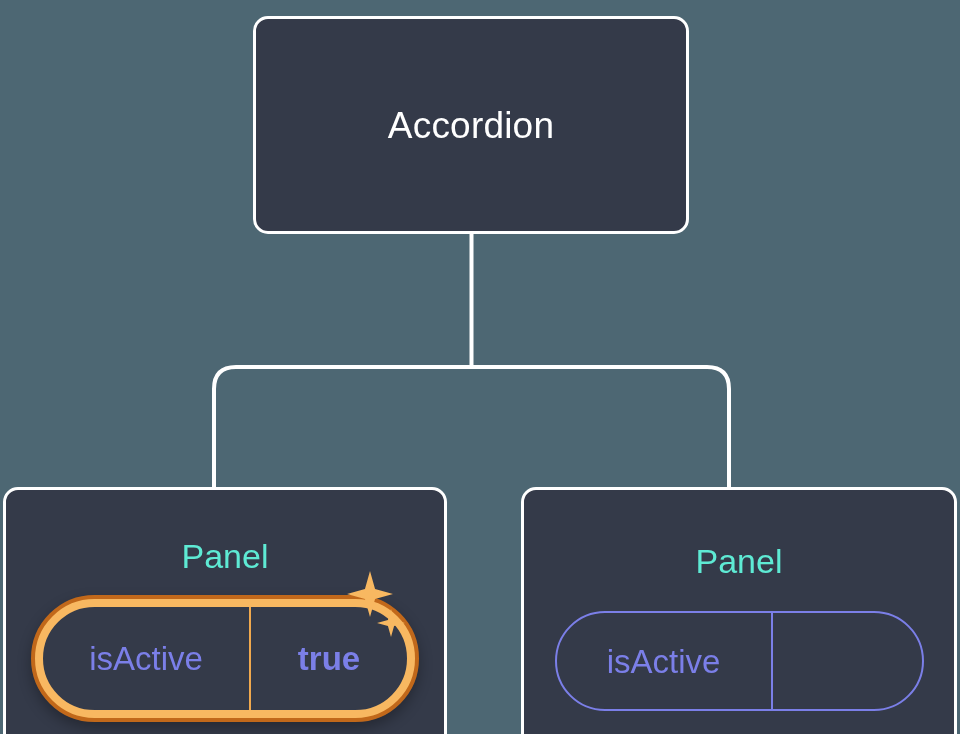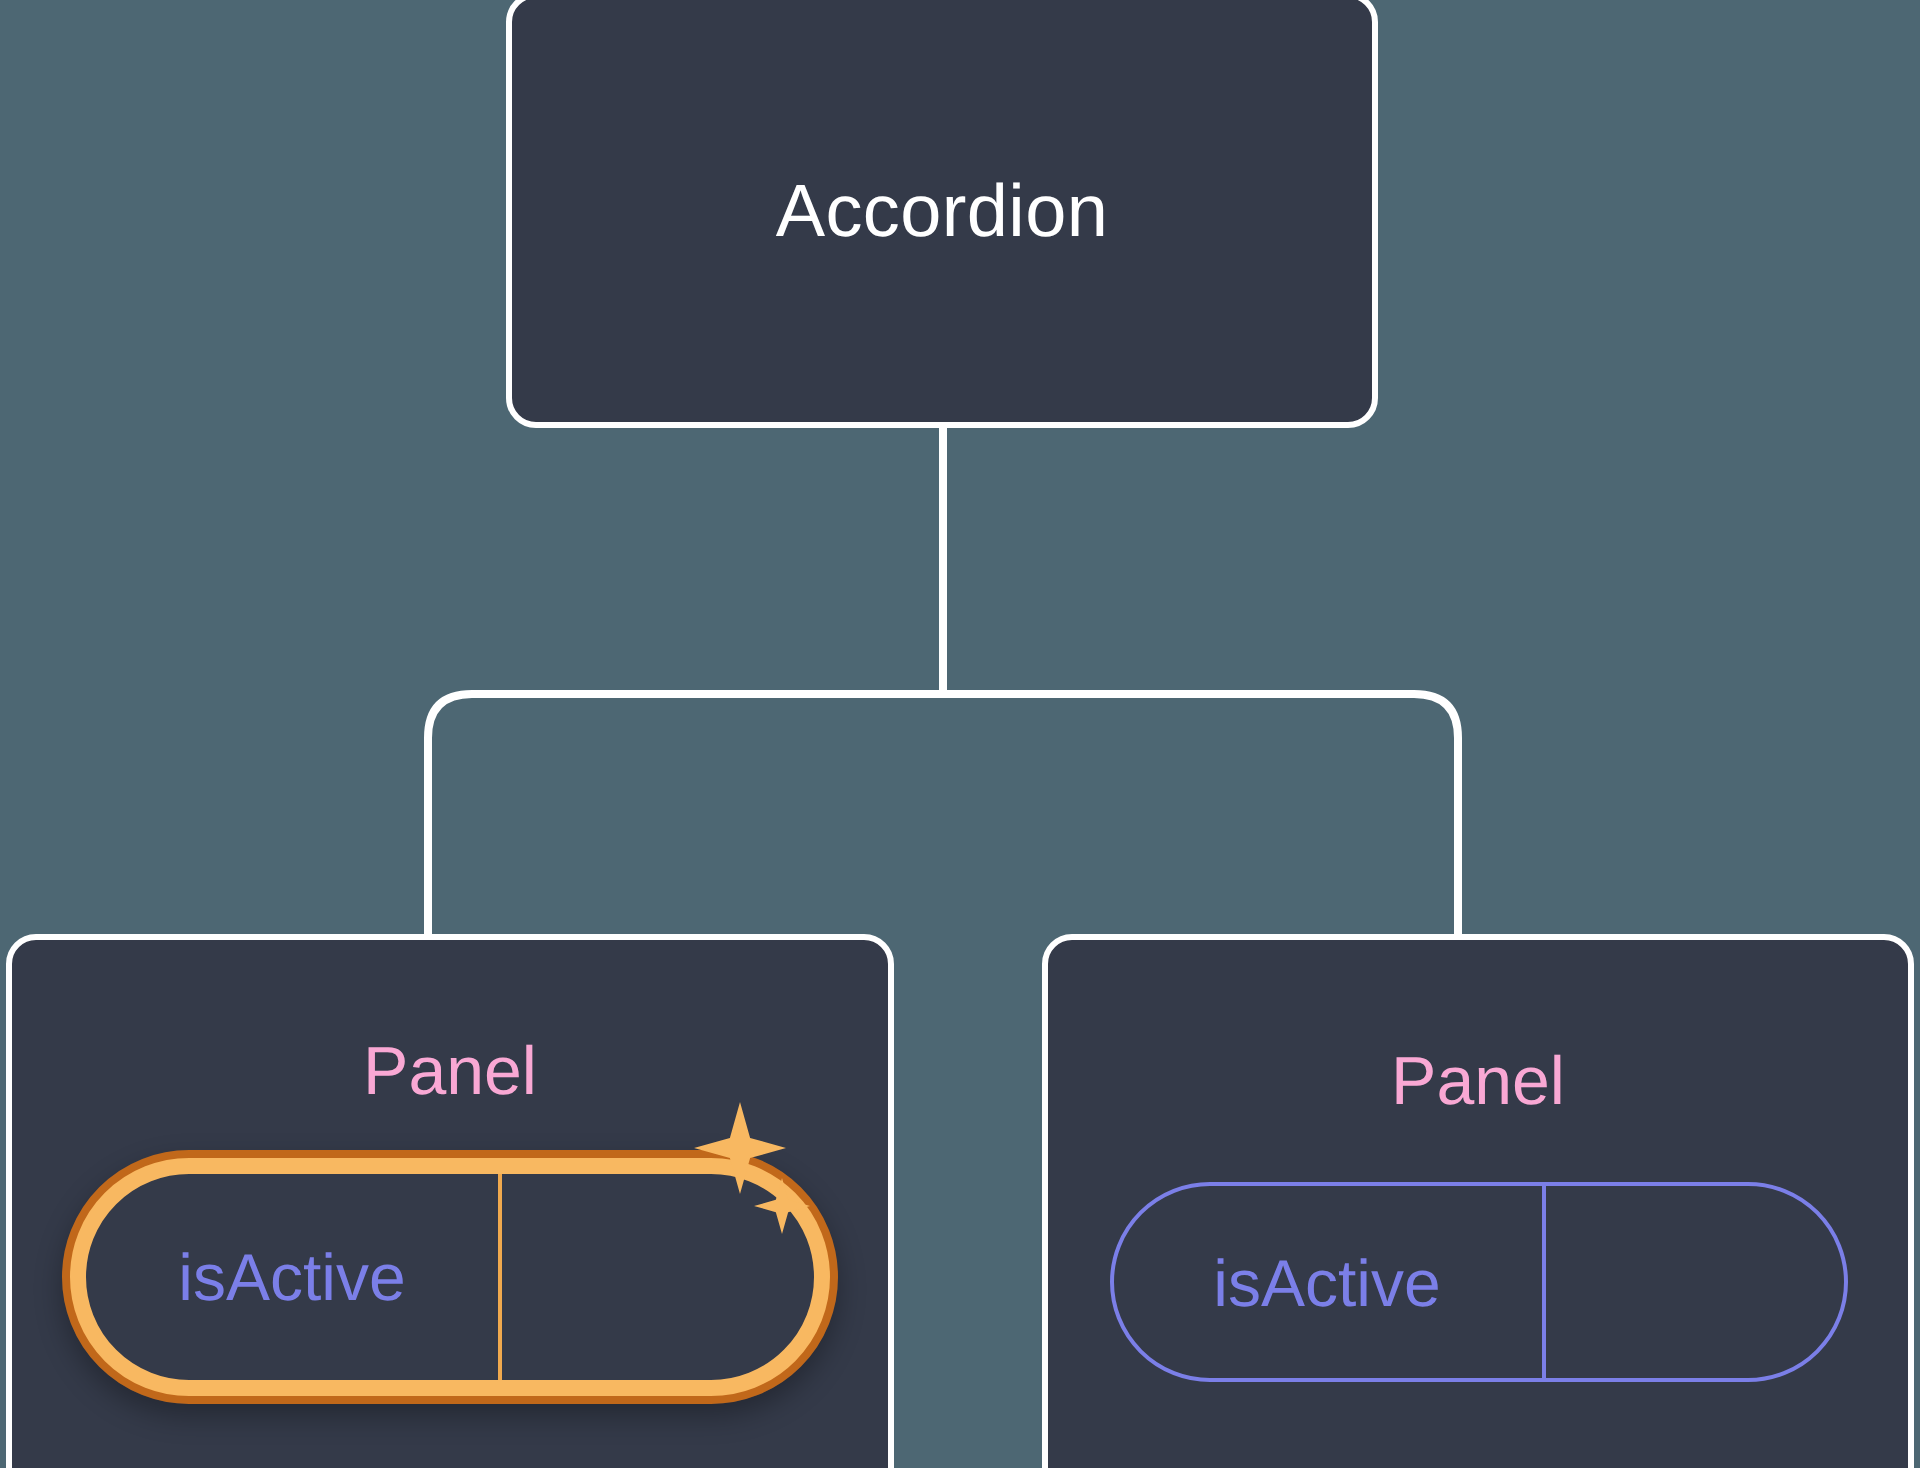--- a/index.html
+++ b/index.html
@@ -11,20 +11,21 @@
     height: 734px;
     background: #4d6773;
     font-family: "Liberation Sans", sans-serif;
     overflow: hidden;
     position: relative;
   }
 
   #diagram-root {
     position: absolute;
     inset: 0;
+    margin-top: 20px;
   }
 
   
   .connector-layer {
     position: absolute;
     inset: 0;
     z-index: 1;
   }
 
   
@@ -69,21 +70,21 @@
     width: 444px;
   }
 
   .node-panel-right {
     left: 521px;
     top: 467px;
     width: 436px;
   }
 
   .node-title-panel {
-    color: #f9a8d4;
+    color: #5eead4;
     font-size: 34px;
     font-weight: 400;
     line-height: 1;
   }
 
   .node-panel-left .node-title-panel { margin-top: 49px; }
   .node-panel-right .node-title-panel { margin-top: 54px; }
 
   
   .prop-pill {
@@ -225,20 +226,21 @@
     <span class="node-title-root">Accordion</span>
   </div>
 
   <div class="node node-panel node-panel-left">
     <span class="node-title-panel">Panel</span>
 
     <div class="pill-active-wrap">
       <div class="pill-glow"></div>
       <div class="pill-active prop-pill">
         <div class="prop-cell prop-key">isActive</div>
+        <div class="prop-cell prop-val">true</div>
       </div>
       <div class="sparkles">
         <div class="sparkle sparkle-big"></div>
         <div class="sparkle sparkle-small"></div>
       </div>
     </div>
   </div>
 
   <div class="node node-panel node-panel-right">
     <span class="node-title-panel">Panel</span>

